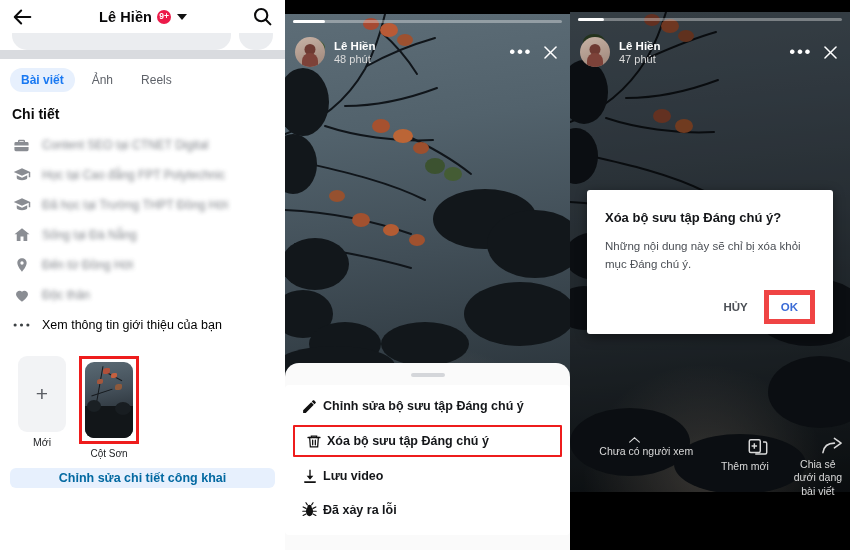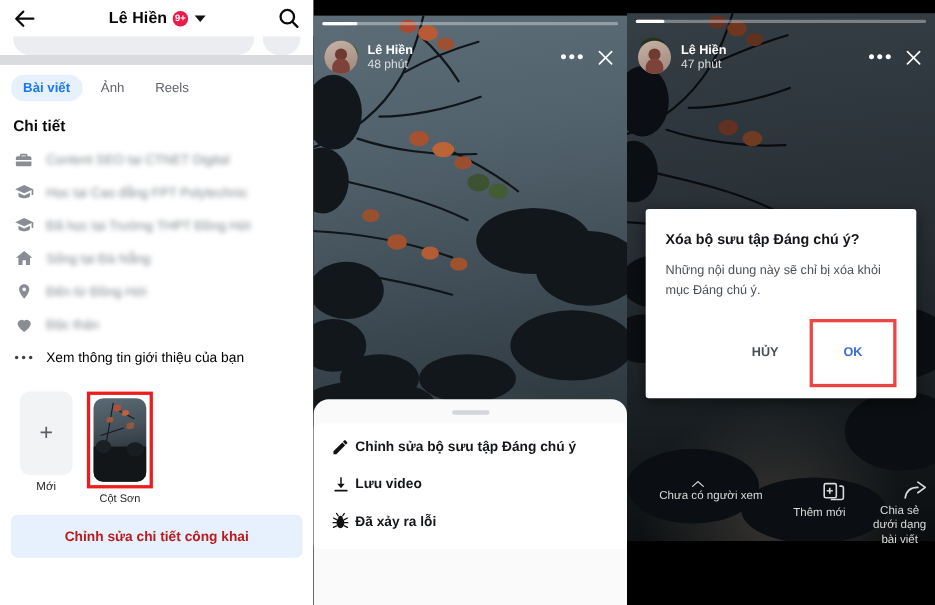--- a/index.html
+++ b/index.html
@@ -95,23 +95,23 @@
   .hl-thumb-wrap { position: relative; padding: 3px; border: 3px solid #ee1c1c; }
   .hl-thumb {
     width: 48px; height: 76px; border-radius: 9px; overflow:hidden; position: relative;
     background: linear-gradient(170deg,#5a6a74 0%,#46525c 35%,#2a3239 70%,#171c21 100%);
   }
   .hl-thumb .tw { position:absolute; background:#15191d; }
   .hl-thumb .lf { position:absolute; border-radius:50% 20% 50% 20%; }
   .hl-lbl-boxed { font-size: 10px; color: #1c1e21; text-align:center; }
 
   .p1-editbtn {
-    margin: 9px 10px 0 10px; height: 39px; background: #e7f0fd; border-radius: 6px;
+    margin: 9px 10px 0 10px; height: 20px; background: #e7f0fd; border-radius: 6px;
     display:flex; align-items:center; justify-content:center;
-    color: #b91c1c; font-size: 12.5px; font-weight: bold;
+    color: #0369a1; font-size: 12.5px; font-weight: bold;
   }
 
   
   .panel2 {
     position: relative; width: 285px; height: 550px; overflow: hidden; background: #000;
   }
   .story-photo {
     position: absolute; inset: 0;
     background:
       radial-gradient(ellipse 80% 50% at 55% 92%, rgba(196,176,158,.40) 0%, rgba(120,110,100,0) 60%),
@@ -189,21 +189,21 @@
   .dialog {
     position: absolute; left: 17px; right: 17px; top: 190px;
     background: #fff; border-radius: 3px; z-index: 20;
     padding: 20px 18px 10px 18px;
     box-shadow: 0 3px 12px rgba(0,0,0,.45);
   }
   .dlg-title { font-size: 13px; font-weight: bold; color: #141619; margin-bottom: 13px; }
   .dlg-body { font-size: 11.5px; color: #4b4f55; line-height: 1.55; }
   .dlg-actions { display:flex; align-items:center; justify-content:flex-end; gap: 6px; margin-top: 16px; }
   .dlg-cancel { font-size: 11.5px; font-weight:bold; color: #4b4f55; padding: 6px 10px; }
-  .dlg-ok-wrap { border: 3px solid #ef4444; padding: 17px; margin-left: 12px; }
+  .dlg-ok-wrap { border: 5px solid #ef4444; padding: 1px; }
   .dlg-ok { font-size: 11.5px; font-weight:bold; color: #3b6bd6; padding: 5px 11px; background:#fff; }
 </style>
 </head>
 <body>
 
 <div class="screen">
 
   <div class="panel1">
 
     <div class="p1-topbar">
@@ -400,20 +400,31 @@
 
         <div class="sheet-item">
           <span class="si-ico">
             <svg width="17" height="17" viewBox="0 0 24 24" fill="#111">
                 <path d="M3 17.3V21h3.7L18.1 9.6l-3.7-3.7L3 17.3zM20.7 7c.4-.4.4-1 0-1.4l-2.3-2.3c-.4-.4-1-.4-1.4 0l-1.8 1.8 3.7 3.7L20.7 7z"></path>
               </svg>
           </span>
           <span>Chỉnh sửa bộ sưu tập Đáng chú ý</span>
         </div>
 
+        <div class="sheet-item boxed">
+          <span class="si-ico">
+            <svg width="16" height="17" viewBox="0 0 24 24" fill="none" stroke="#111" stroke-width="1.9" stroke-linecap="round">
+                <path d="M3 6h18"></path>
+                <path d="M8 6V4h8v2"></path>
+                <path d="M5.5 6l1 14h11l1-14"></path>
+                <path d="M10 10v7M14 10v7"></path>
+              </svg>
+          </span>
+          <span>Xóa bộ sưu tập Đáng chú ý</span>
+        </div>
 
         <div class="sheet-item">
           <span class="si-ico">
             <svg width="16" height="17" viewBox="0 0 24 24" fill="#111">
                 <path d="M11 2h2v9h4l-5 6-5-6h4V2z"></path>
                 <rect x="3" y="19" width="18" height="2.6" rx="1.2"></rect>
               </svg>
           </span>
           <span>Lưu video</span>
         </div>

